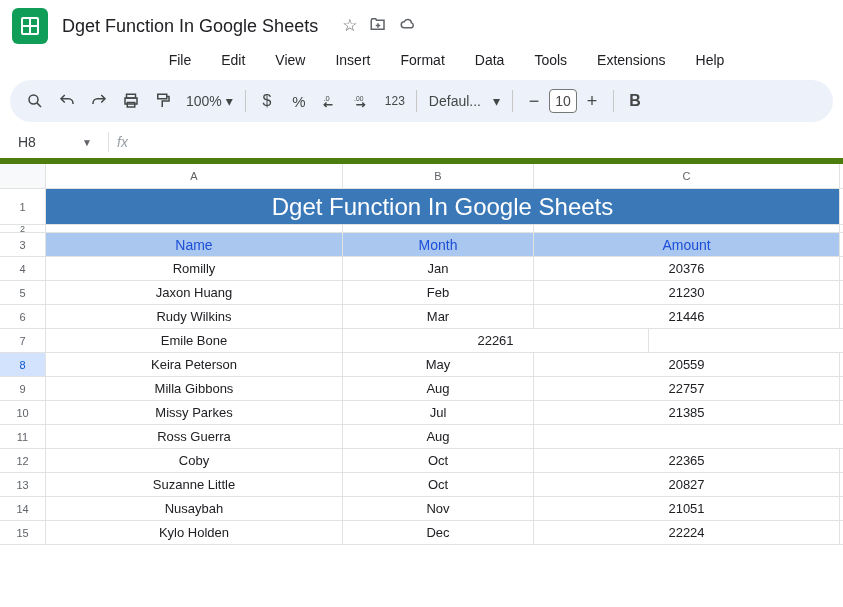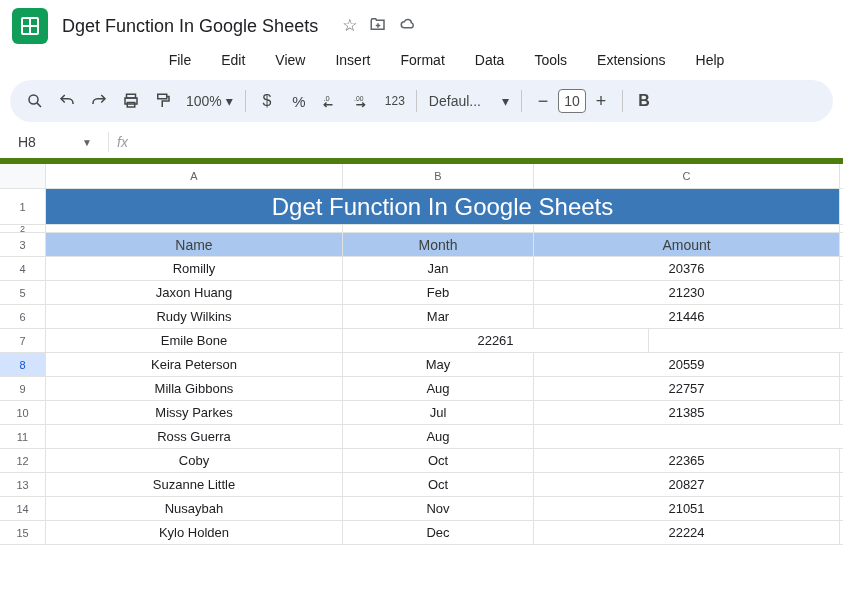--- a/index.html
+++ b/index.html
@@ -10,41 +10,41 @@
 .logo-inner { width: 18px; height: 18px; background: #fff; border-radius: 2px; display: grid; grid-template-columns: 1fr 1fr; grid-template-rows: 1fr 1fr; gap: 2px; padding: 2px; }
 .logo-inner span { background: #0f9d58; }
 .doc-title { font-size: 18px; color: #202124; padding: 2px 4px; }
 .title-icons { display: flex; gap: 12px; margin-left: 10px; color: #5f6368; font-size: 17px; }
 .menubar { display: flex; gap: 16px; margin-top: 4px; margin-left: 50px; justify-content: center; }
 .menu-item { padding: 4px 7px; font-size: 14px; color: #202124; border-radius: 4px; cursor: pointer; }
 .toolbar { display: flex; align-items: center; gap: 2px; padding: 6px 10px; margin: 8px 10px 4px 10px; background: #edf2fa; border-radius: 24px; }
 .tb-btn { width: 30px; height: 30px; display: flex; align-items: center; justify-content: center; border-radius: 4px; cursor: pointer; color: #444746; }
 .tb-zoom { display:flex; align-items:center; gap:4px; padding:0 6px; font-size:14px; color:#444746; }
 .tb-sep { width: 1px; height: 22px; background: #c7c7c7; margin: 0 4px; }
-.tb-font { display:flex; align-items:flex-start; gap:21px; padding:0 6px; font-size:14px; color:#444746; min-width:70px; }
+.tb-font { display:flex; align-items:flex-start; gap:12px; padding:0 6px; font-size:14px; color:#444746; min-width:70px; }
 .fontsize-box { display:flex; align-items:center; }
 .fontsize-input { width: 28px; height: 24px; border: 1px solid #747775; border-radius: 4px; text-align: center; font-size: 14px; color:#444746; background:#fff; }
 .formula-bar { display:flex; align-items:center; padding: 4px 10px; border-bottom: 6px solid #4d7c0f; }
 .namebox { width: 90px; padding: 4px 8px; font-size: 14px; color:#3c4043; display:flex; align-items:center; justify-content:space-between; }
 .fx-sep { width:1px; height:20px; background:#e1e3e1; margin:0 8px; }
 .fx { color:#9aa0a6; font-style:italic; font-size:14px; }
 .grid { position: relative; }
 .col-headers { display:flex; background:#fff; border-bottom:1px solid #e1e3e1; }
 .corner { width:46px; height:24px; border-right:1px solid #e1e3e1; background:#f8f9fa; }
 .colhead { height:24px; display:flex; align-items:center; justify-content:center; border-right:1px solid #e1e3e1; font-size:11px; color:#5f6368; background:#fff; }
 .colA { width:297px; } .colB { width:191px; } .colC { width:306px; }
 .row { display:flex; border-bottom:1px solid #e1e3e1; }
 .rowhead { width:46px; display:flex; align-items:center; justify-content:center; border-right:1px solid #e1e3e1; font-size:11px; color:#5f6368; background:#fff; }
 .cell { border-right:1px solid #e1e3e1; display:flex; align-items:center; justify-content:center; font-size:13px; color:#202124; padding:0 4px; }
 .title-banner { height:36px; }
 .title-banner .cell.merged { width:794px; background:#3b78b8; color:#fff; font-size:24px; font-family: Arial, sans-serif; }
 .row-2 { height:8px; }
 .row-2 .cell { background:#fff; }
 .hdr-row { height:24px; }
-.hdr-row .cell { background:#aac8ef; font-size:14px; color:#404040; }
+.hdr-row .cell { background:#aac8ef; font-size:14px; color:#1d4ed8; }
 .data-row { height:24px; }
 .data-row .cell { font-size:13px; }
 .rowhead.selected { background:#d3e3fd; color:#0b57d0; }
 svg { width:18px; height:18px; }
 </style>
 </head>
 <body>
 
 <div class="header">
   <div class="title-row">

